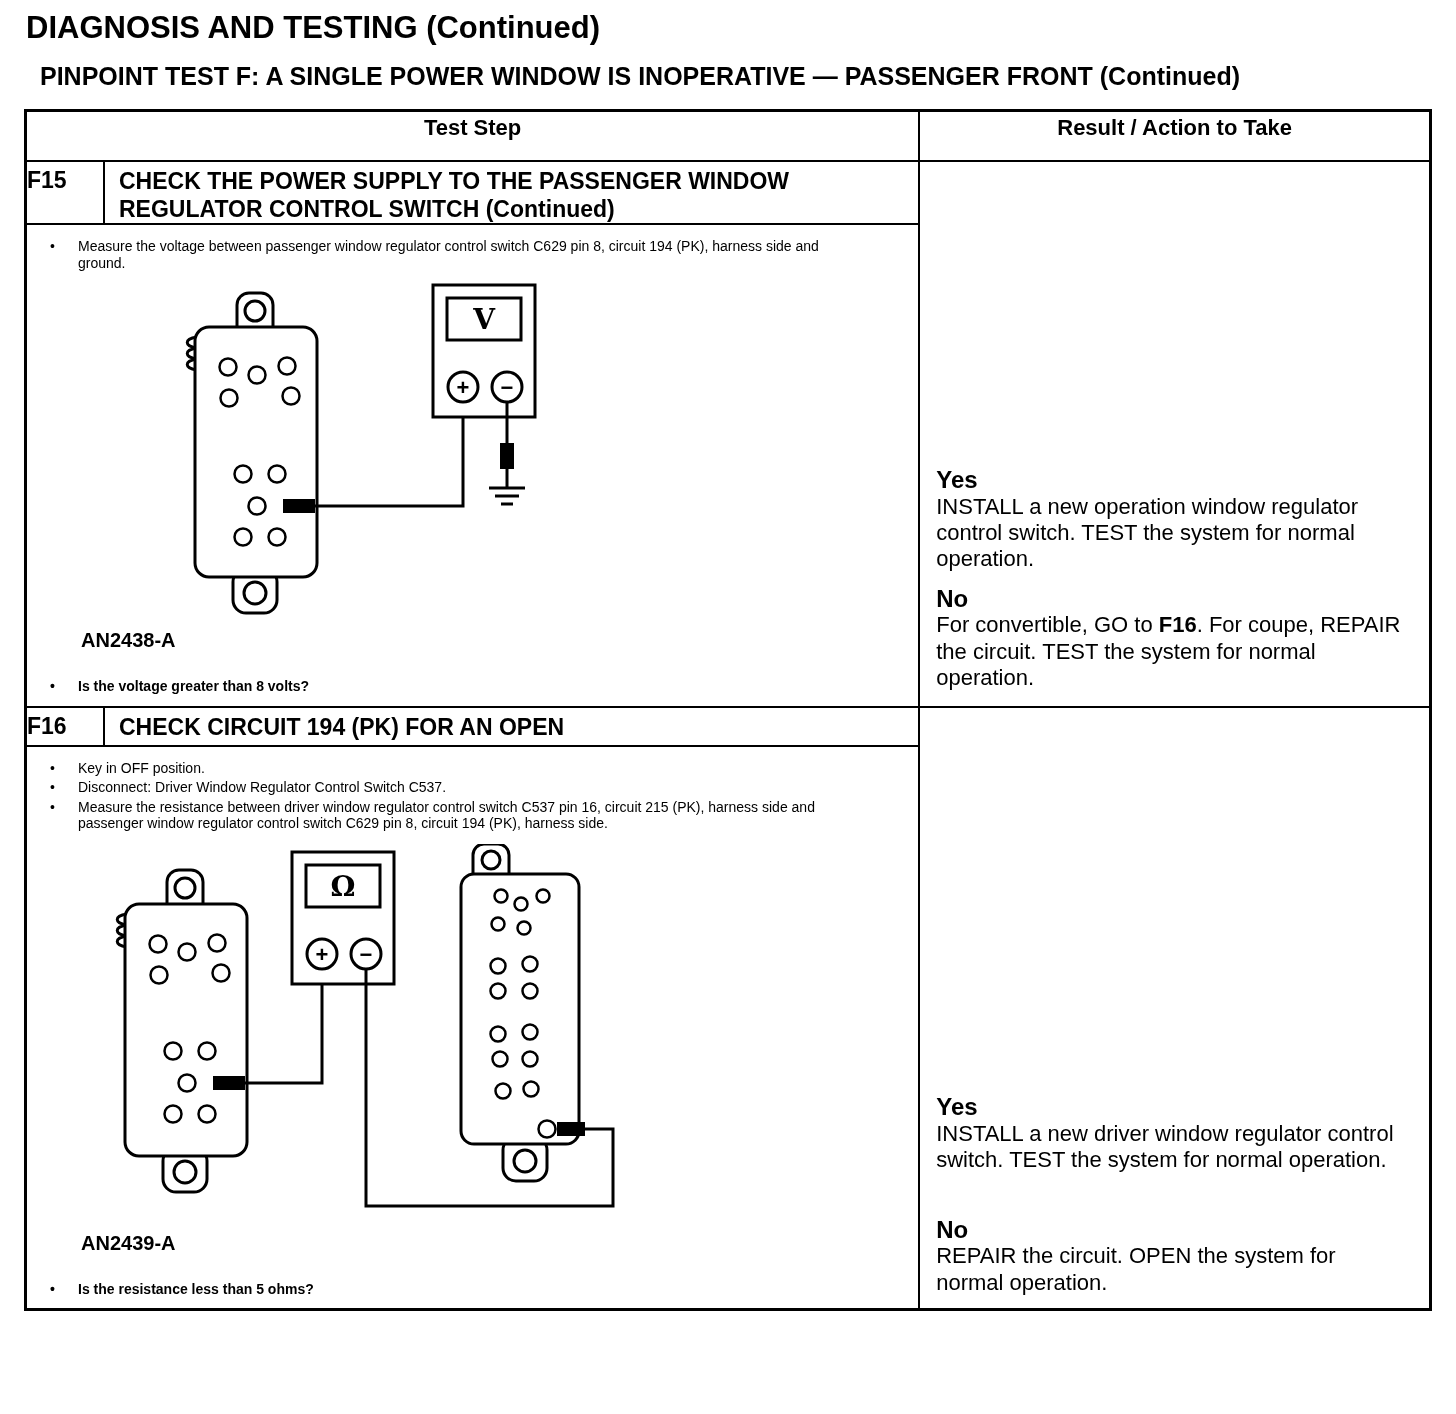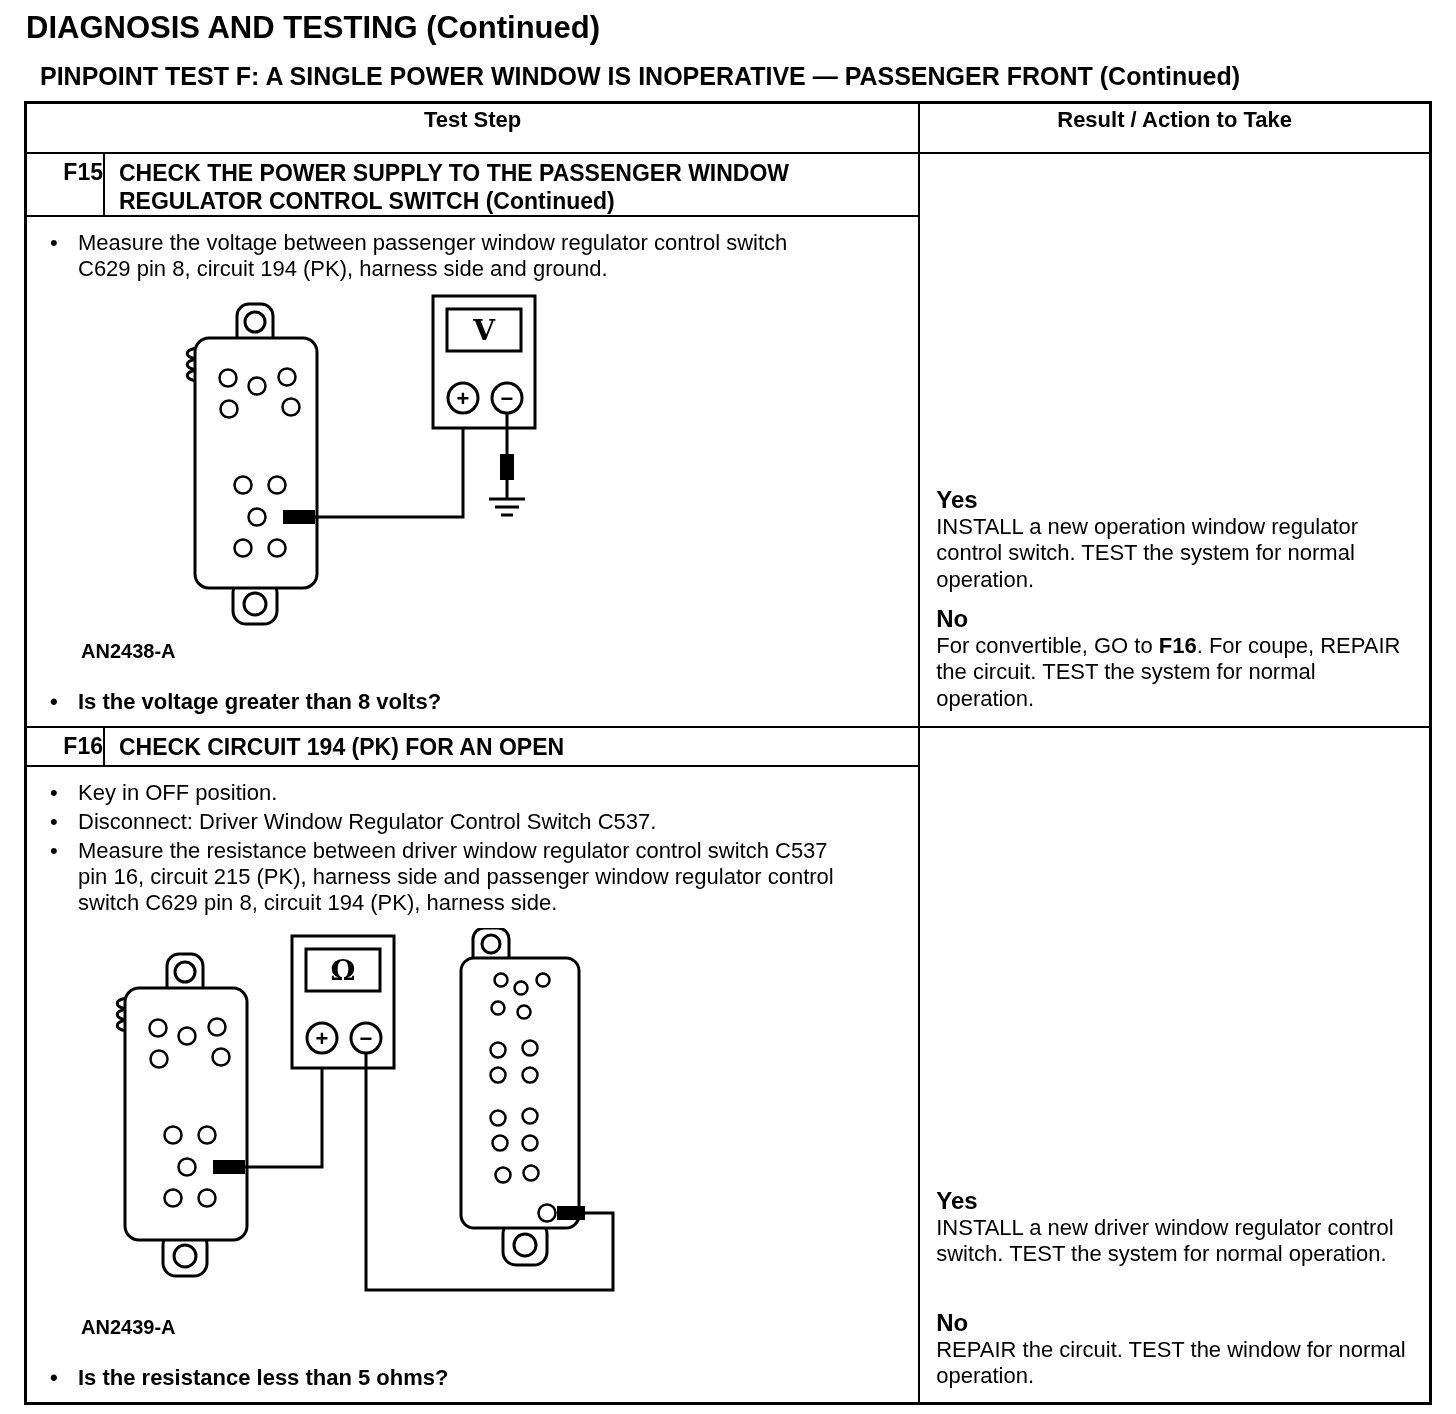--- a/index.html
+++ b/index.html
@@ -13,21 +13,21 @@
   .page { padding: 8px 24px 12px 24px; }
 
   .doc-title {
     font-size: 31px;
     font-weight: bold;
     margin: 2px 0 16px 2px;
   }
   .test-title {
     font-size: 25px;
     font-weight: bold;
-    margin: 0 0 10px 16px;
+    margin: 0 0 18px 16px;
   }
 
   table.pinpoint {
     border-collapse: collapse;
     width: 1408px;
     border: 3px solid #000;
   }
   table.pinpoint th, table.pinpoint td {
     border: 2px solid #000;
   }
@@ -46,37 +46,37 @@
     padding: 6px 12px 10px 16px;
   }
 
   .step-title-bar { display: flex; border-bottom: 2px solid #000; }
   .step-id {
     width: 78px;
     flex: 0 0 78px;
     border-right: 2px solid #000;
     font-weight: bold;
     font-size: 23px;
-    text-align: right;
+    text-align: left;
     padding: 5px 0 5px 0;
   }
   .step-title {
     flex: 1;
     font-weight: bold;
     font-size: 23px;
     line-height: 1.22;
     padding: 5px 14px 0 14px;
   }
 
   .step-body { padding: 13px 8px 8px 10px; }
 
   ul.bullets { list-style: none; }
   ul.bullets li {
     position: relative;
-    font-size: 22px;
+    font-size: 14px;
     line-height: 1.18;
     padding-left: 41px;
     max-width: 800px;
     margin-bottom: 3px;
   }
   ul.bullets li::before {
     content: "\2022";
     position: absolute;
     left: 13px;
   }
@@ -286,19 +286,19 @@
         </div>
       </td>
 
       <td class="result-cell">
         <div class="result-block">
           <div class="result-label">Yes</div>
           <div class="result-text">INSTALL a new driver window regulator control switch. TEST the system for normal operation.</div>
         </div>
         <div class="result-block gap-lg" style="margin-bottom:2px;">
           <div class="result-label">No</div>
-          <div class="result-text">REPAIR the circuit. TEST the window for normal operation.</div>
+          <div class="result-text">REPAIR the circuit. OPEN the system for normal operation.</div>
         </div>
       </td>
     </tr>
   </tbody>
     </table>
 </div>
 
 </body></html>

